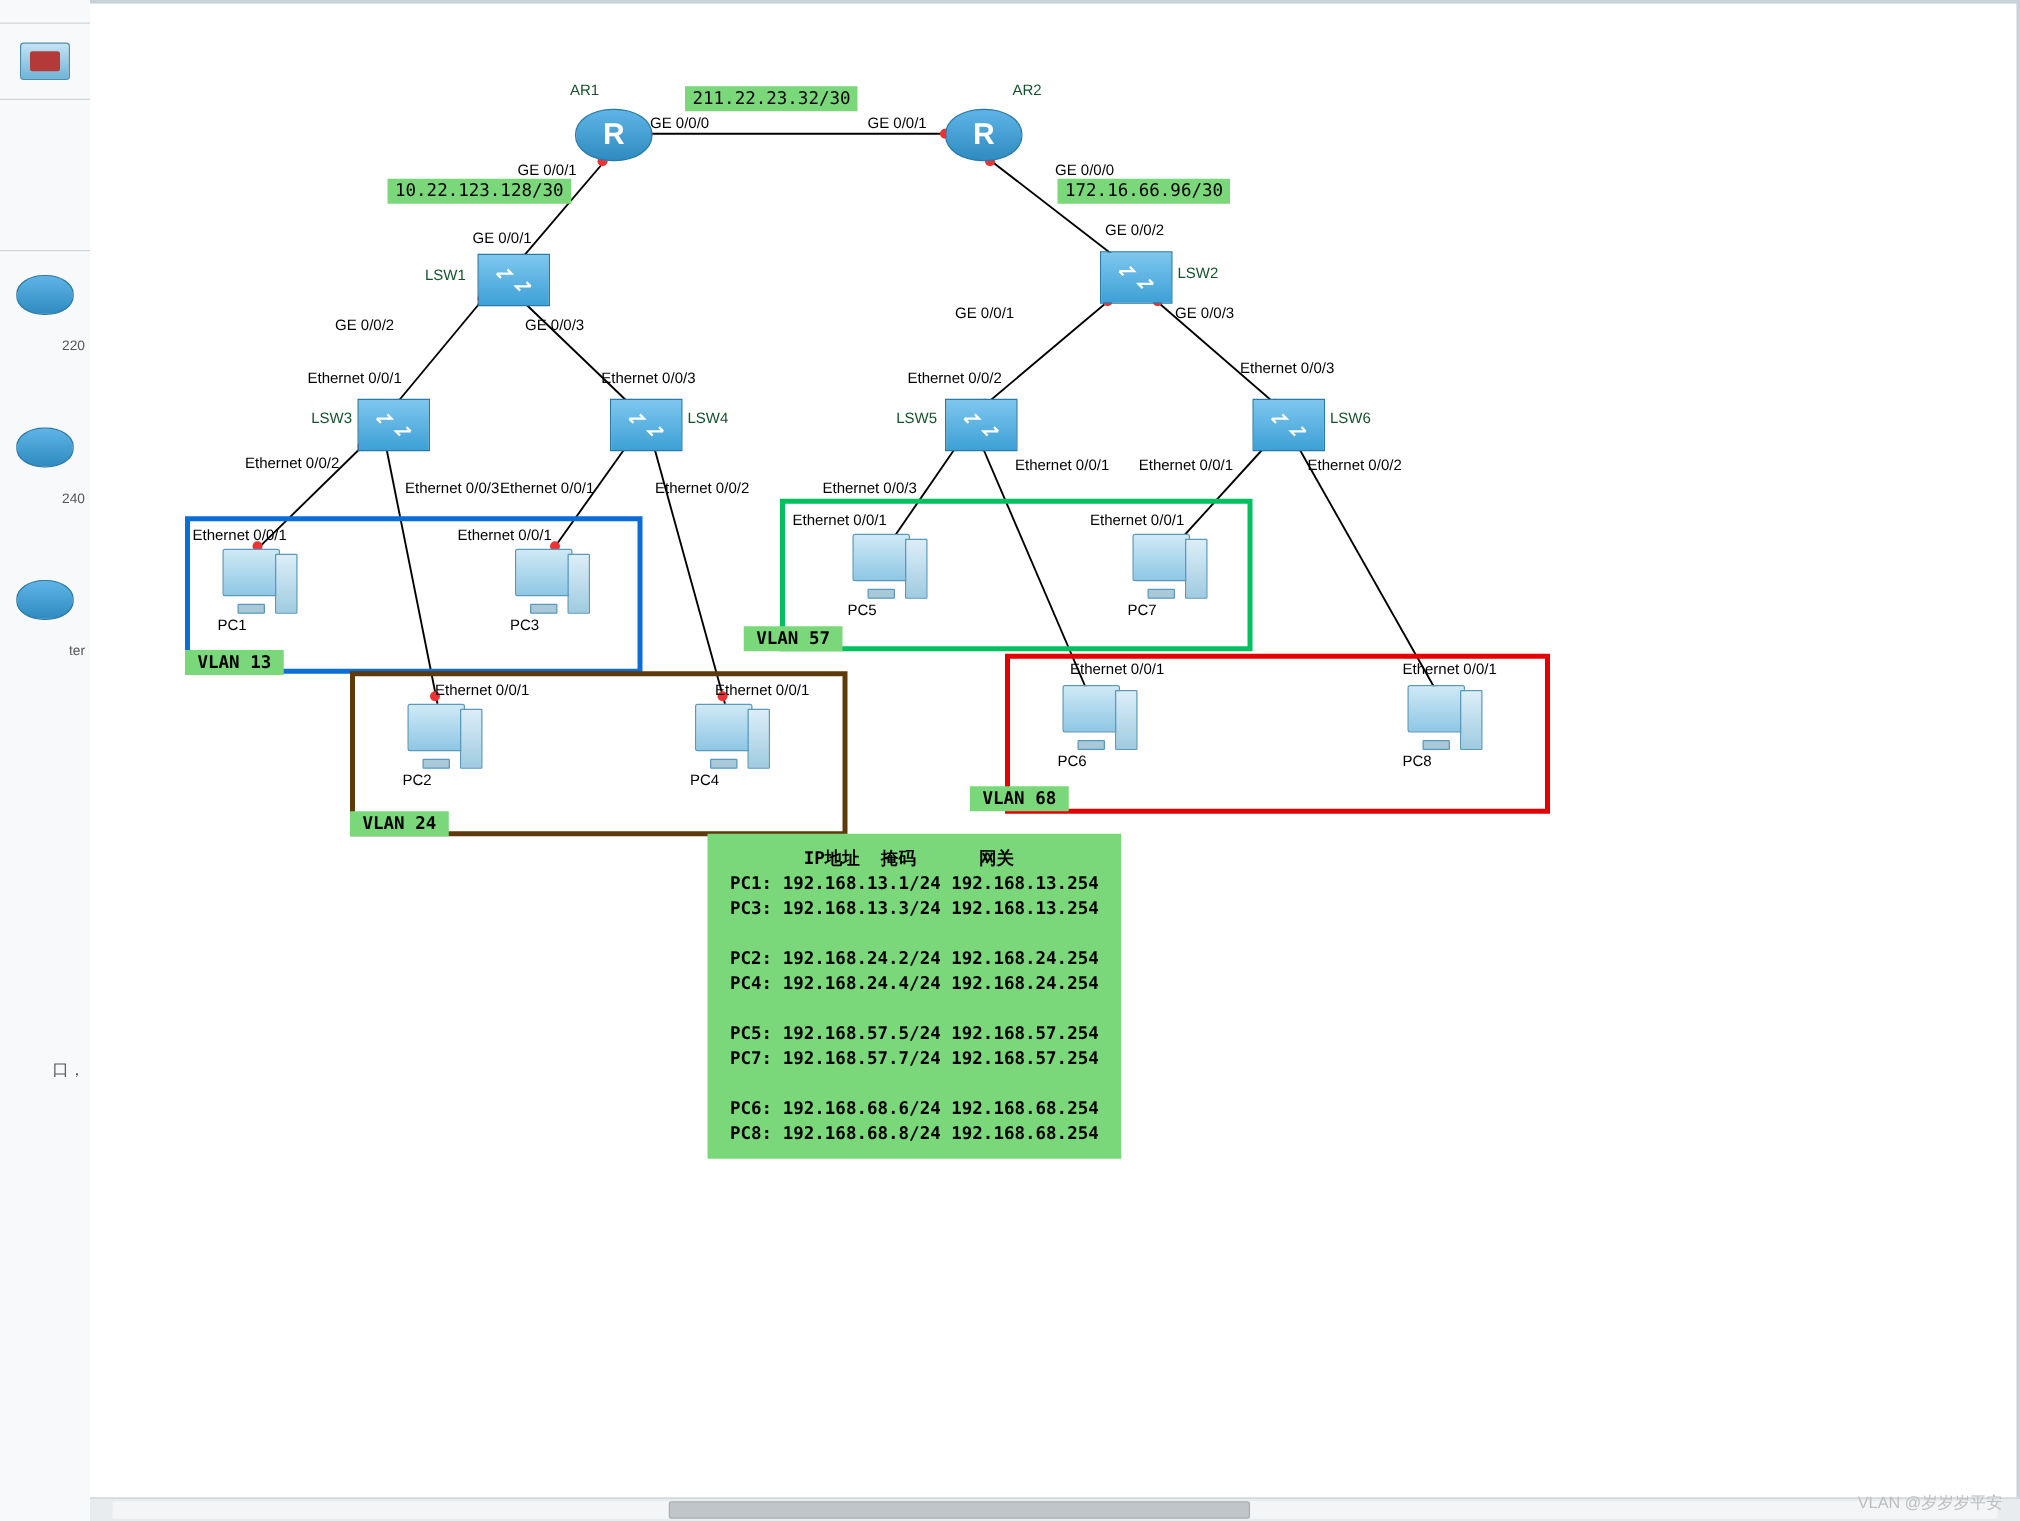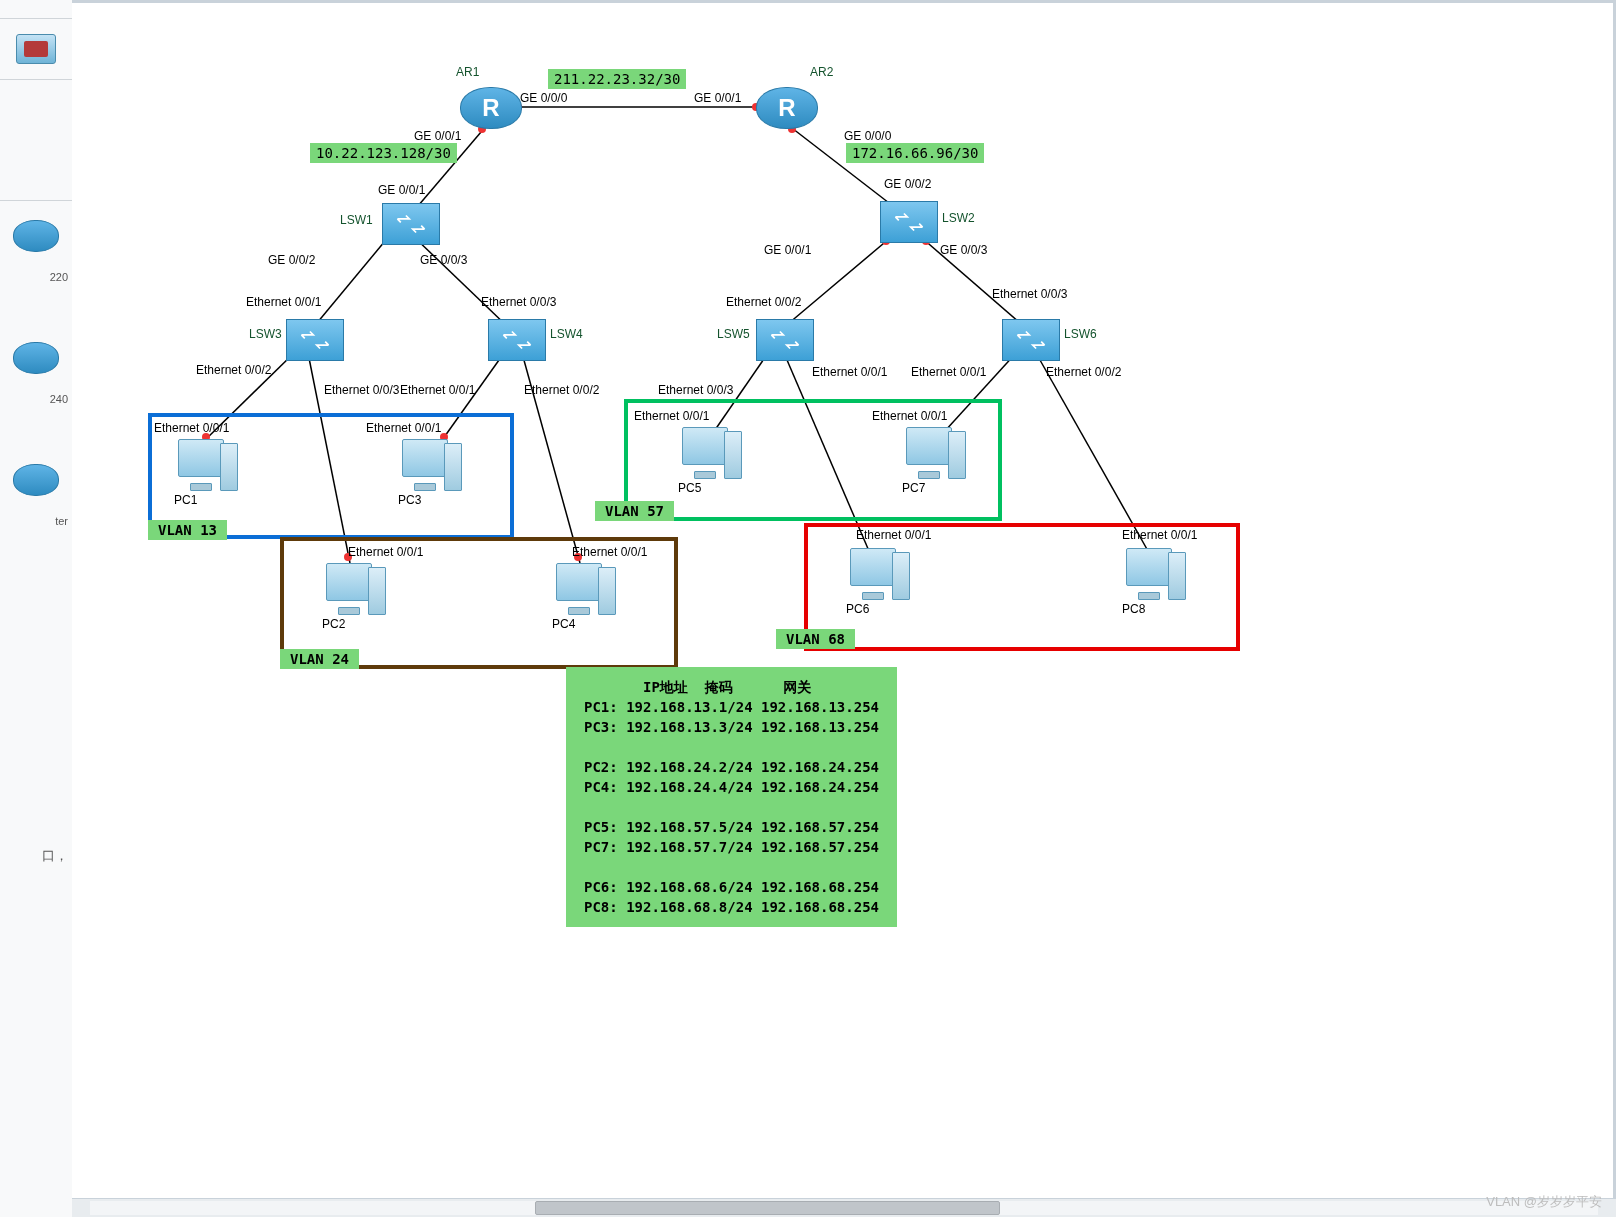--- a/index.html
+++ b/index.html
@@ -254,21 +254,21 @@
       <div class="dev-label" style="left:992px;top:324px;">LSW6</div>
 
       <div class="node" style="left:102px;top:436px;">
           <div class="pc-icon">
             <div class="pc-monitor"></div>
             <div class="pc-tower"></div>
             <div class="pc-base"></div>
           </div>
           <div class="node-label">PC1</div>
         </div>
-      <div class="node" style="left:326px;top:436px;">
+      <div class="node" style="left:336px;top:436px;">
           <div class="pc-icon">
             <div class="pc-monitor"></div>
             <div class="pc-tower"></div>
             <div class="pc-base"></div>
           </div>
           <div class="node-label">PC3</div>
         </div>
       <div class="node" style="left:606px;top:424px;">
           <div class="pc-icon">
             <div class="pc-monitor"></div>

